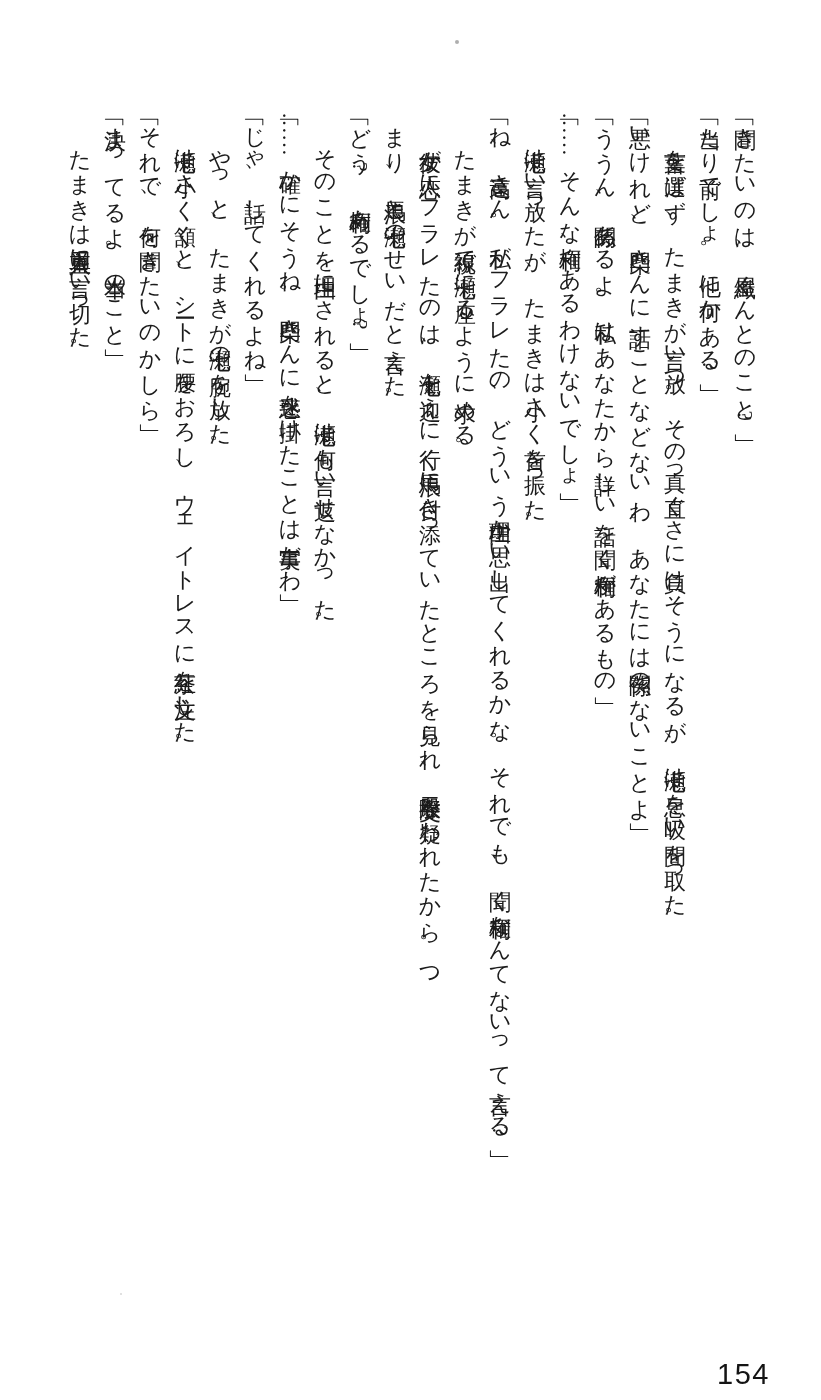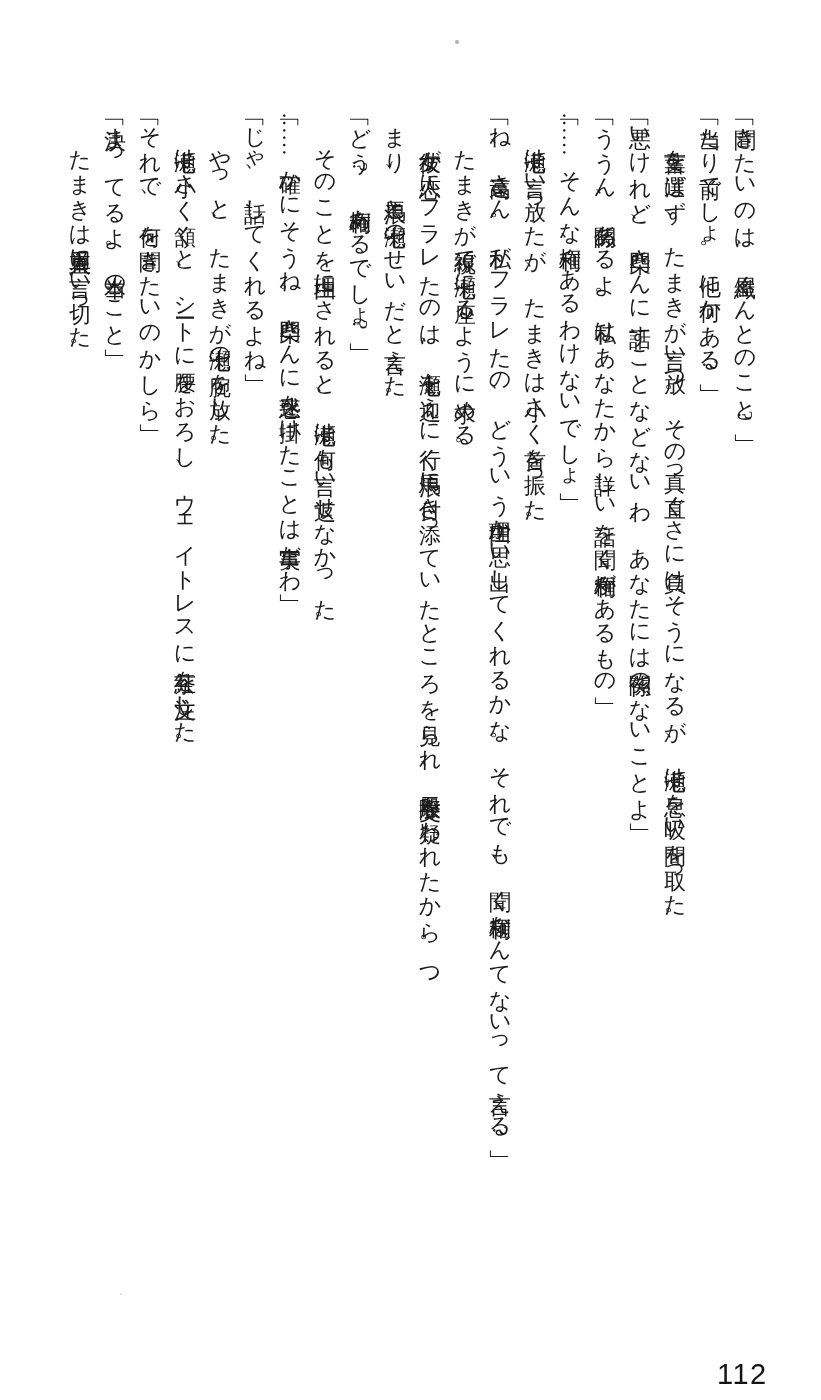--- a/index.html
+++ b/index.html
@@ -71,14 +71,14 @@
     <p class="line">　やっと、たまきが七瀬の腕を放した。</p>
     <p class="line">　七瀬は小さく頷くと、シートに腰をおろし、ウェイトレスに紅茶を注文した。</p>
     <p class="line">「それで、何を聞きたいのかしら」</p>
     <p class="line">「決まってるよ。本当のこと」</p>
     <p class="line">　たまきは単刀直入に言い切った。</p>
   </div>
 
   <div class="speck speck-1"></div>
   <div class="speck speck-2"></div>
 
-  <div class="page-number">112</div>
+  <div class="page-number">154</div>
 </div>
 
 </body></html>

